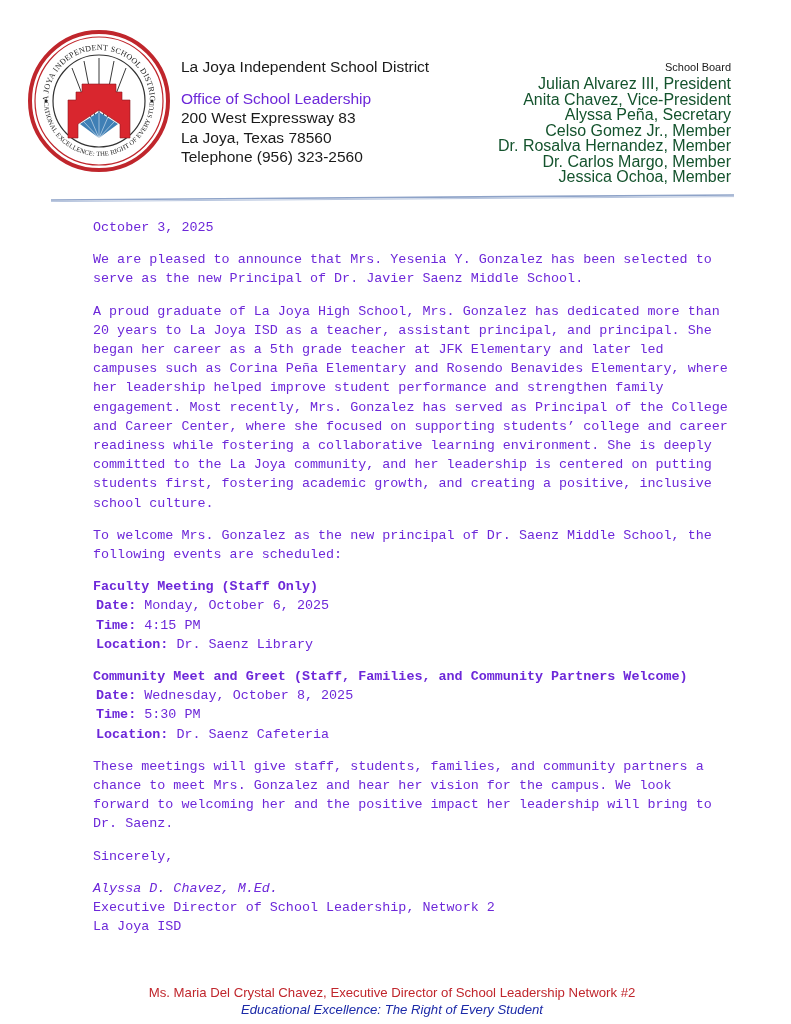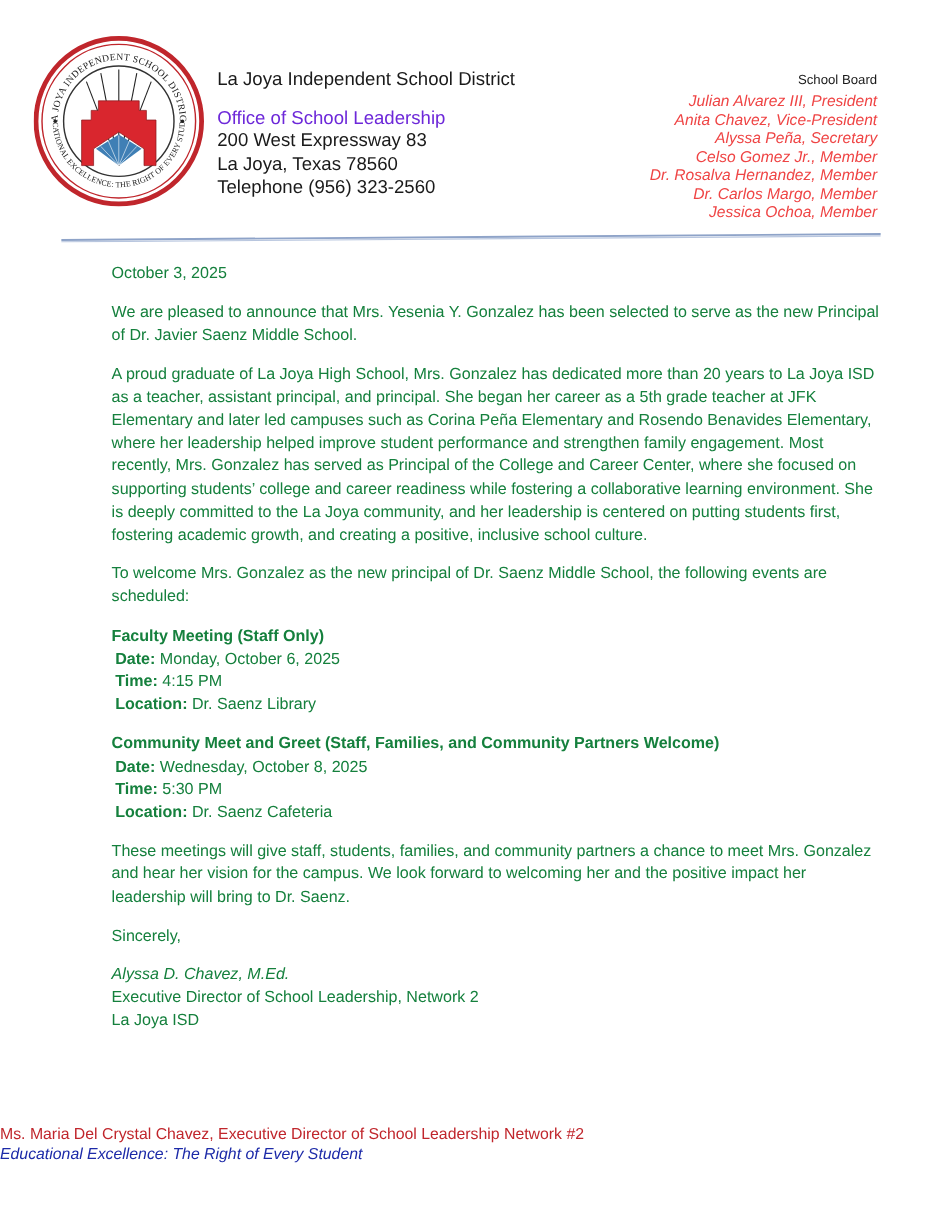--- a/index.html
+++ b/index.html
@@ -7,33 +7,33 @@
 
   .letterhead { position: absolute; left: 0; top: 0; width: 791px; height: 210px; }
   .seal { position: absolute; left: 28px; top: 30px; width: 142px; height: 142px; }
 
   .district-block { position: absolute; left: 181px; top: 57px; font-size: 15.5px; line-height: 19.5px; color: #1a1a1a; }
   .district-block .line { white-space: nowrap; }
   .district-block .office { color: #6d28d9; margin-top: 12px; }
 
   .board-block { position: absolute; right: 60px; top: 58px; text-align: right; }
   .board-title { font-size: 11px; line-height: 18px; color: #1a1a1a; }
-  .board-member { font-size: 13px; line-height: 15.5px; font-style: italic; color: #ef4444; white-space: nowrap; }
+  .board-member { font-size: 16px; line-height: 15.5px; color: #14532d; white-space: nowrap; }
 
   .divider { position: absolute; left: 51px; top: 194px; width: 683px; height: 8px; }
 
-  .letter { position: absolute; left: 93px; top: 218px; width: 640px; font-family: Liberation Sans, sans-serif; font-size: 13.4px; line-height: 19.2px; color: #15803d; }
+  .letter { position: absolute; left: 93px; top: 218px; width: 640px; font-family: Liberation Mono, monospace; font-size: 13.4px; line-height: 19.2px; color: #6d28d9; }
   .letter p { margin: 0 0 13px 0; }
   .event { margin: 0 0 13px 0; }
   .event .title { font-weight: bold; }
   .event .row { padding-left: 3px; }
   .event .row .k { font-weight: bold; }
   .sig-name { font-style: italic; }
 
-  .footer { position: absolute; left: 0; top: 936px; width: 784px; text-align: left; }
+  .footer { position: absolute; left: 0; top: 984px; width: 784px; text-align: center; }
   .footer .red { color: #c0262c; font-size: 13.2px; line-height: 17px; }
   .footer .blue { color: #1c2aa8; font-size: 13.2px; line-height: 17px; font-style: italic; }
 </style>
 </head>
 <body>
 
 <div class="letterhead">
 
   <svg class="seal" viewBox="0 0 142 142">
     <defs>

